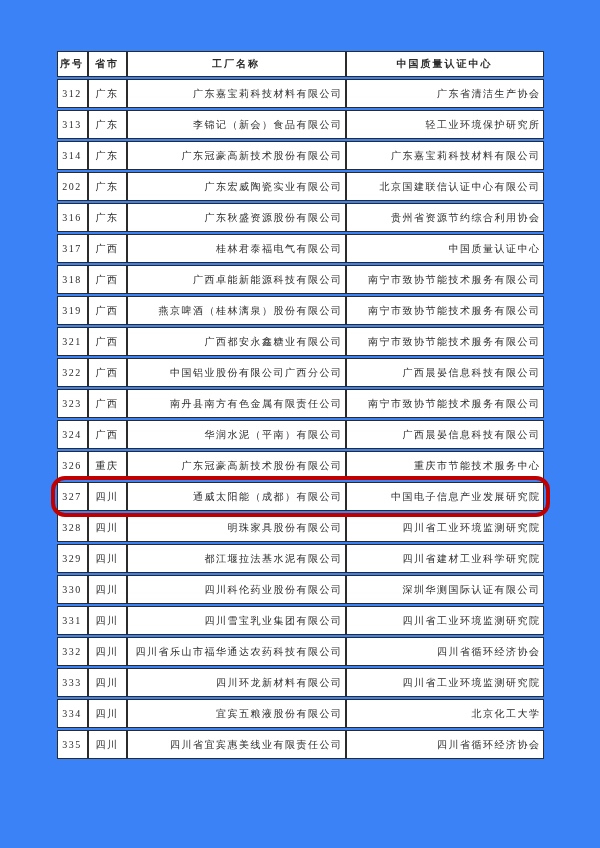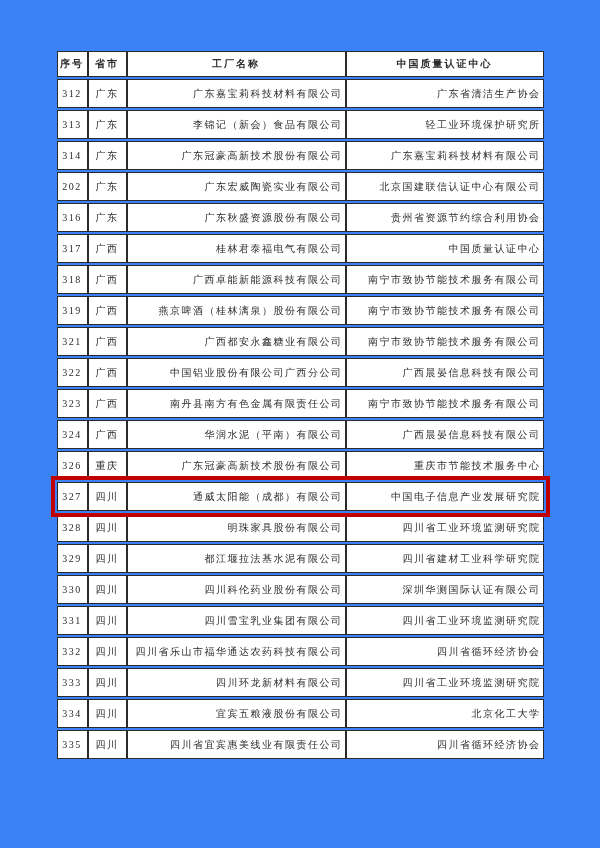--- a/index.html
+++ b/index.html
@@ -49,20 +49,21 @@
   }
   table.factories td {
     height: 25px;
   }
   td.cell-center { text-align: center; }
   td.cell-left   { text-align: right; padding-left: 7px; padding-right: 2px; }
 
   tr.row-highlighted {
     outline: 4px solid #c00000;
     outline-offset: 2px;
+    border-radius: 8px;
   }
 </style>
 </head>
 <body>
 
 <div class="page">
   <div class="table-wrap">
     <table class="factories">
       <colgroup>
         <col class="c-no">

